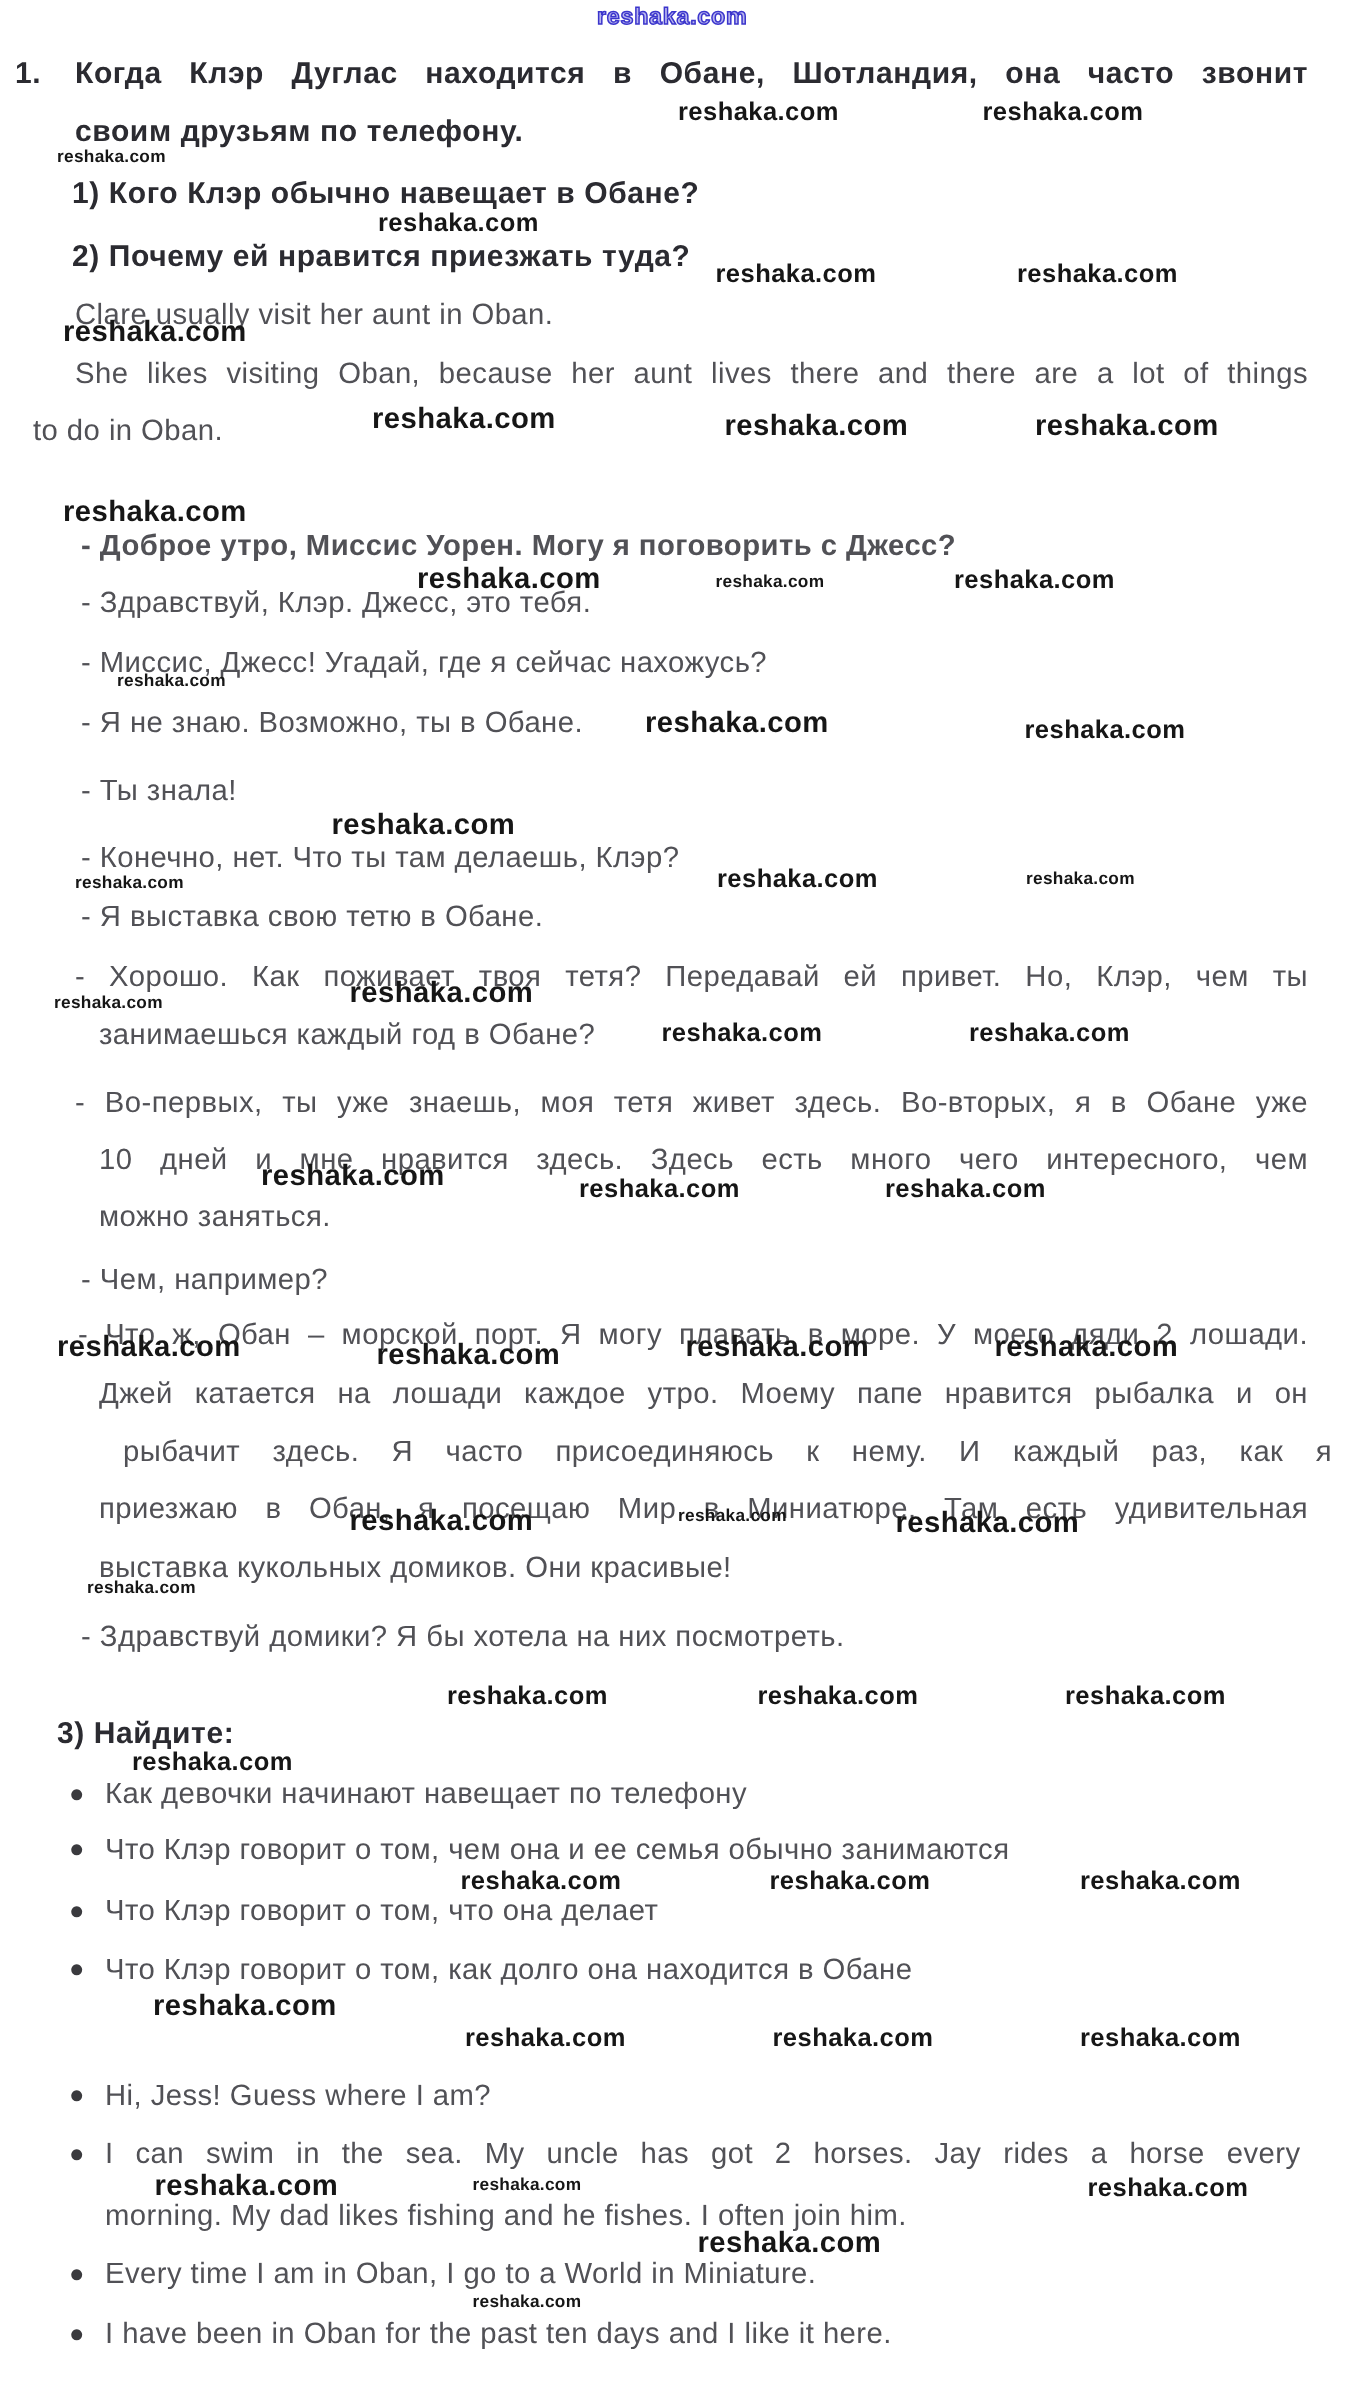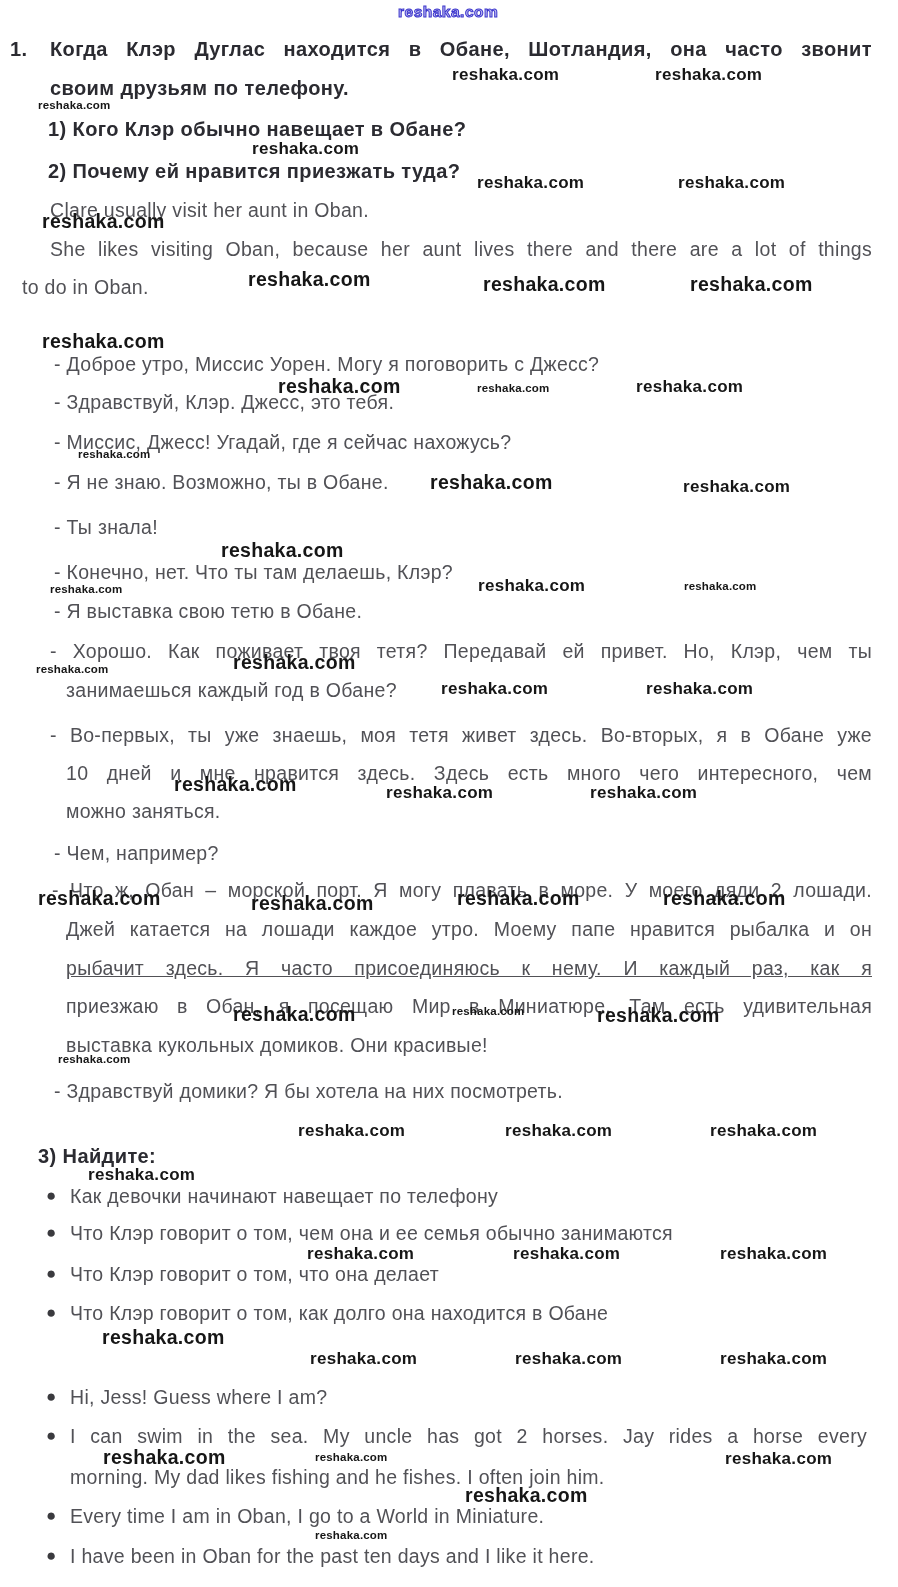--- a/index.html
+++ b/index.html
@@ -29,36 +29,36 @@
   <div class="wm-top" style="left: 398px; top: 4px;">reshaka.com</div>
   <div id="lines-layer">
       <div class="line heading" style="left: 10px; top: 38px;">1.</div>
       <div class="line heading just" style="left: 50px; top: 38px; width: 822px;">Когда Клэр Дуглас находится в Обане, Шотландия, она часто звонит</div>
       <div class="line heading" style="left: 50px; top: 77px; text-align: right;">своим друзьям по телефону.</div>
       <div class="line heading" style="left: 48px; top: 118px;">1) Кого Клэр обычно навещает в Обане?</div>
       <div class="line heading" style="left: 48px; top: 160px;">2) Почему ей нравится приезжать туда?</div>
       <div class="line body" style="left: 50px; top: 199px;">Clare usually visit her aunt in Oban.</div>
       <div class="line body just" style="left: 50px; top: 238px; width: 822px;">She likes visiting Oban, because her aunt lives there and there are a lot of things</div>
       <div class="line body" style="left: 22px; top: 276px;">to do in Oban.</div>
-      <div class="line body" style="left: 54px; top: 353px;">- Доброе утро, Миссис Уорен. Могу я поговорить с Джесс?</div>
+      <div class="line body" style="left: 54px; top: 353px; font-weight: bold;">- Доброе утро, Миссис Уорен. Могу я поговорить с Джесс?</div>
       <div class="line body" style="left: 54px; top: 391px;">- Здравствуй, Клэр. Джесс, это тебя.</div>
       <div class="line body" style="left: 54px; top: 431px;">- Миссис, Джесс! Угадай, где я сейчас нахожусь?</div>
       <div class="line body" style="left: 54px; top: 471px;">- Я не знаю. Возможно, ты в Обане.</div>
       <div class="line body" style="left: 54px; top: 516px; text-align: center;">- Ты знала!</div>
       <div class="line body" style="left: 54px; top: 561px;">- Конечно, нет. Что ты там делаешь, Клэр?</div>
       <div class="line body" style="left: 54px; top: 600px;">- Я выставка свою тетю в Обане.</div>
       <div class="line body just" style="left: 50px; top: 640px; width: 822px;">- Хорошо. Как поживает твоя тетя? Передавай ей привет. Но, Клэр, чем ты</div>
       <div class="line body" style="left: 66px; top: 679px;">занимаешься каждый год в Обане?</div>
       <div class="line body just" style="left: 50px; top: 724px; width: 822px;">- Во-первых, ты уже знаешь, моя тетя живет здесь. Во-вторых, я в Обане уже</div>
       <div class="line body just" style="left: 66px; top: 762px; width: 806px;">10 дней и мне нравится здесь. Здесь есть много чего интересного, чем</div>
       <div class="line body" style="left: 66px; top: 800px;">можно заняться.</div>
       <div class="line body" style="left: 54px; top: 842px;">- Чем, например?</div>
       <div class="line body just" style="left: 52px; top: 879px; width: 820px;">- Что ж, Обан – морской порт. Я могу плавать в море. У моего дяди 2 лошади.</div>
       <div class="line body just" style="left: 66px; top: 918px; width: 806px;">Джей катается на лошади каждое утро. Моему папе нравится рыбалка и он</div>
-      <div class="line body just" style="left: 66px; top: 957px; width: 806px; text-decoration: underline;">рыбачит здесь. Я часто присоединяюсь к нему. И каждый раз, как я</div>
+      <div class="line body just" style="left: 82px; top: 957px; width: 806px;">рыбачит здесь. Я часто присоединяюсь к нему. И каждый раз, как я</div>
       <div class="line body just" style="left: 66px; top: 995px; width: 806px;">приезжаю в Обан, я посещаю Мир в Миниатюре. Там есть удивительная</div>
       <div class="line body" style="left: 66px; top: 1034px;">выставка кукольных домиков. Они красивые!</div>
       <div class="line body" style="left: 54px; top: 1080px;">- Здравствуй домики? Я бы хотела на них посмотреть.</div>
       <div class="line heading" style="left: 38px; top: 1145px;">3) Найдите:</div>
       <div class="line body bullet-line" style="left: 46px; top: 1185px;">
         <span class="bullet-marker">●</span>
         <span class="bullet-text">Как девочки начинают навещает по телефону</span>
       </div>
       <div class="line body bullet-line" style="left: 46px; top: 1222px;">
         <span class="bullet-marker">●</span>

